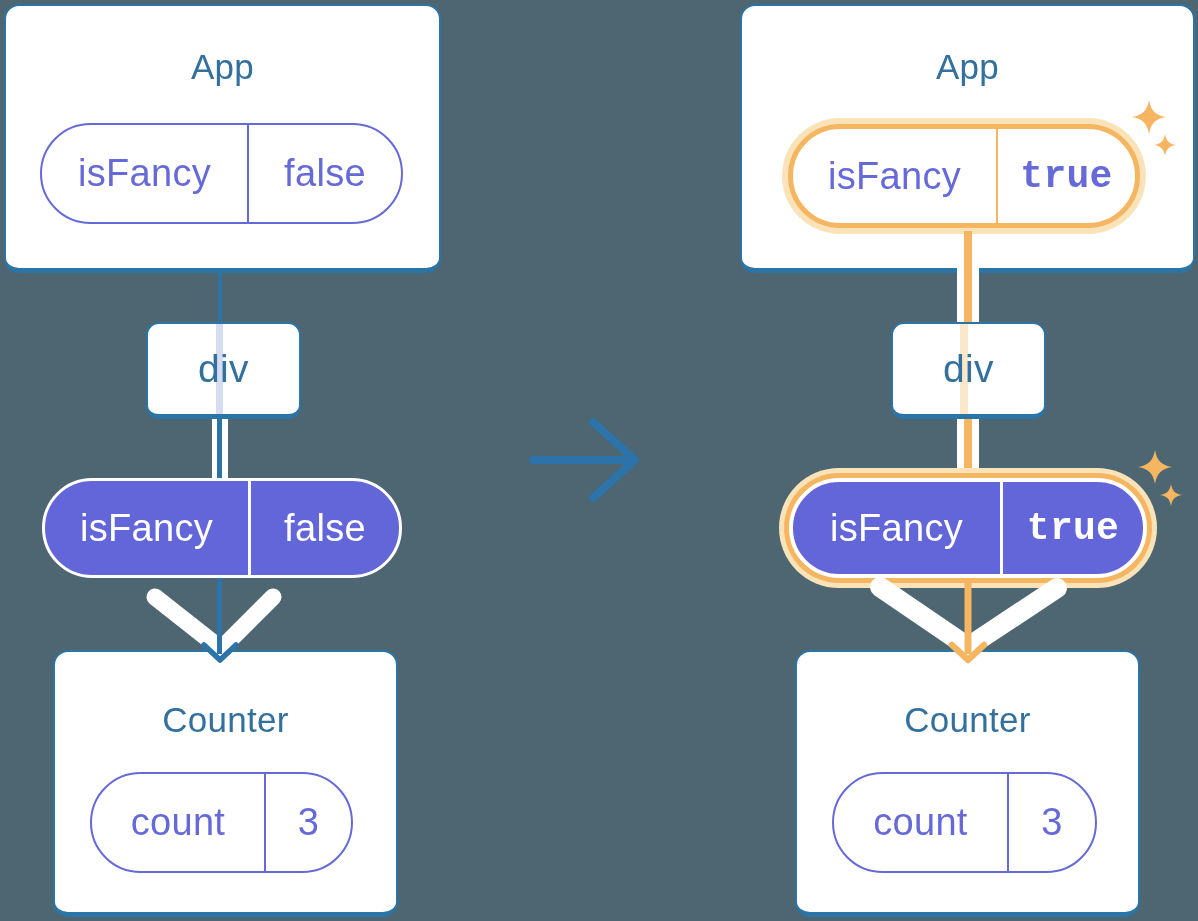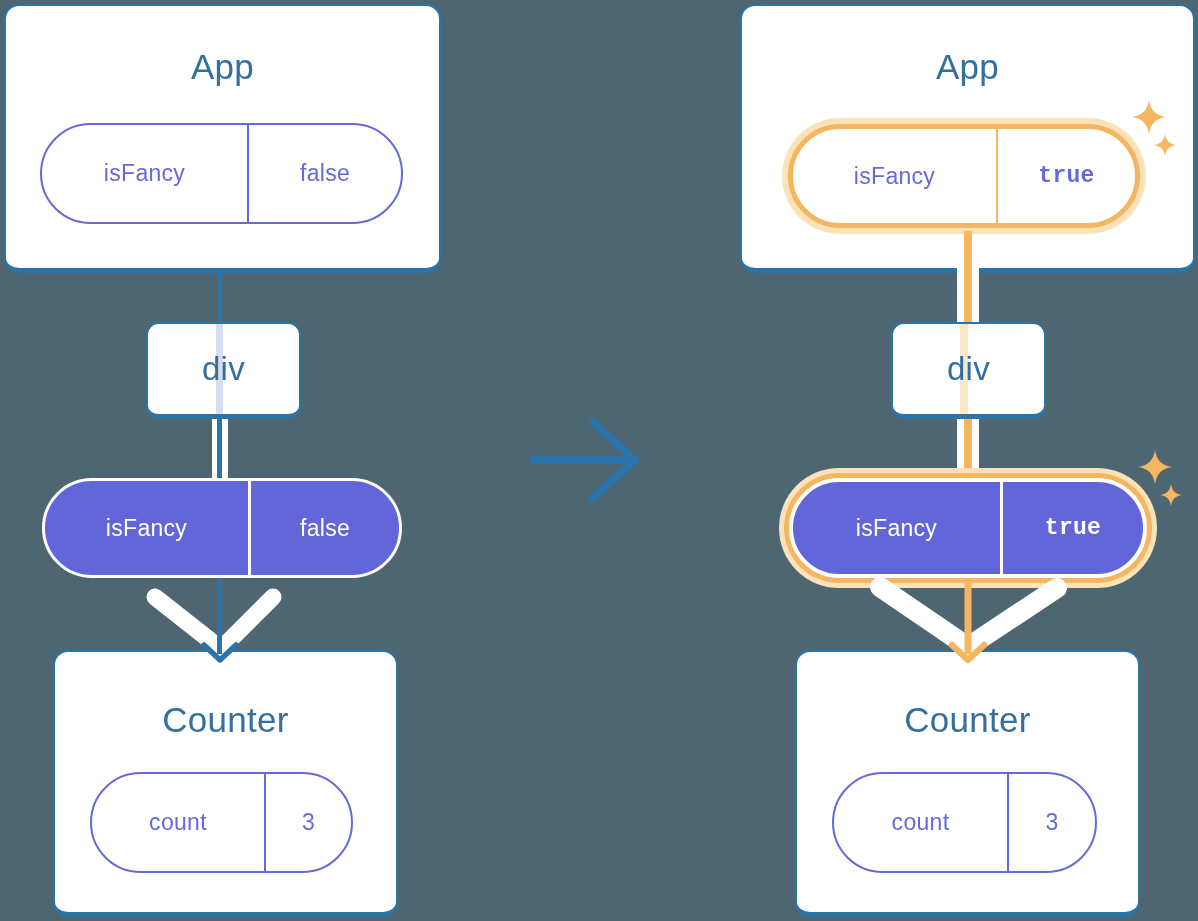--- a/index.html
+++ b/index.html
@@ -4,24 +4,24 @@
 <style>
   html,body{margin:0;padding:0;}
   body{background:#4D6671;font-family:"Liberation Sans",sans-serif;}
   .canvas{position:relative;width:1198px;height:921px;background:#4D6671;overflow:hidden;}
   .layer{position:absolute;inset:0;}
 
   .card{position:absolute;background:#fff;border:2px solid #2B74A6;border-bottom-width:5px;
         border-radius:15px;box-sizing:border-box;}
   .card-title{position:absolute;left:0;width:100%;text-align:center;color:#33709D;
         font-size:35px;line-height:38px;letter-spacing:.3px;}
-  .div-label{font-size:33px;}
+  .div-label{font-size:39px;}
 
   .pill{position:absolute;display:flex;border-radius:999px;overflow:hidden;box-sizing:border-box;}
-  .seg{display:flex;align-items:center;justify-content:center;font-size:23px;letter-spacing:.3px;}
+  .seg{display:flex;align-items:center;justify-content:center;font-size:38px;letter-spacing:.3px;}
   .seg.grow{flex:1;}
   .pill.outline{background:#fff;border:2.5px solid #666AD8;color:#666AD8;}
   .pill.outline .seg + .seg{border-left:2px solid #666AD8;}
   .pill.hl-outline{background:#fff;border:5px solid #F5B561;box-shadow:0 0 0 6px #FAE3B9;color:#666AD8;}
   .pill.hl-outline .seg + .seg{border-left:2px solid #F5B561;}
   .pill.filled{background:#6366D8;border:3px solid #fff;color:#fff;}
   .pill.filled .seg + .seg{border-left:3px solid #fff;}
   .pill.hl-filled{background:#6366D8;border:4px solid #fff;color:#fff;
         box-shadow:0 0 0 5px #F5B561,0 0 0 10px #FAE3B9;}
   .pill.hl-filled .seg + .seg{border-left:3px solid #fff;}

